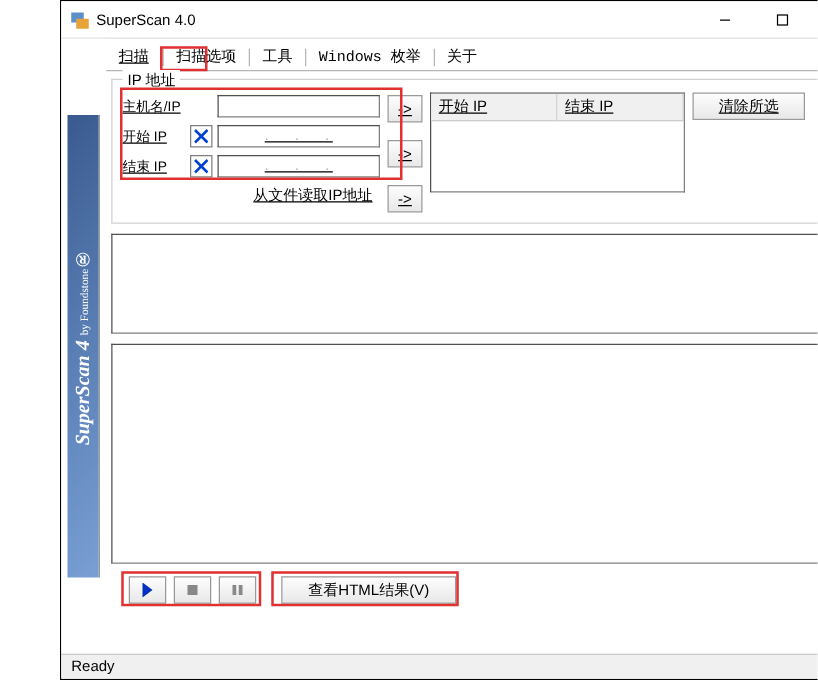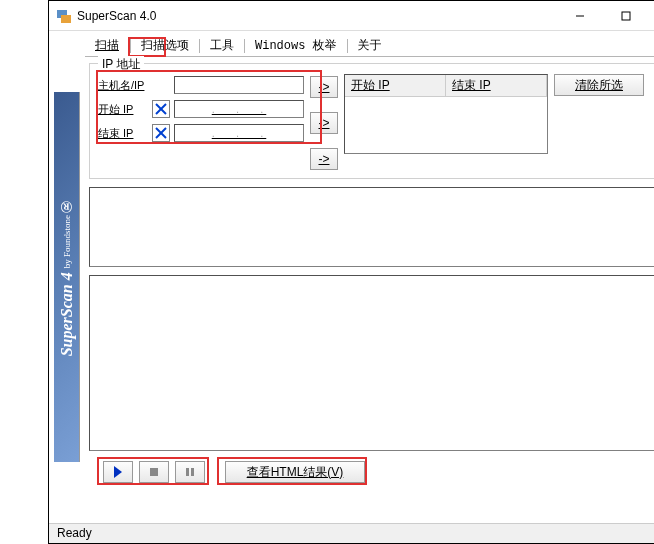--- a/index.html
+++ b/index.html
@@ -43,21 +43,21 @@
 .right-btns { display: flex; flex-direction: column; gap: 4px; }
 .std-btn { width: 90px; height: 22px; border: 1px solid #999; background: linear-gradient(#fdfdfd, #e8e8e8); font-size: 12px; cursor: pointer; }
 .read-file { font-size: 12px; text-align: right; padding-right: 6px; margin-top: 4px; }
 .output-box { border: 1px solid #808080; border-top-color: #505050; border-left-color: #505050; background: #fff; margin: 4px; }
 .out1 { height: 80px; }
 .out2 { height: 176px; }
 .bottom-bar { display: flex; align-items: center; gap: 6px; padding: 6px 4px; position: relative; }
 .play-hl { position: absolute; border: 2px solid #e03030; left: 12px; top: 2px; width: 112px; height: 28px; pointer-events: none; }
 .view-hl { position: absolute; border: 2px solid #e03030; left: 132px; top: 2px; width: 150px; height: 28px; pointer-events: none; }
 .icon-btn { width: 30px; height: 22px; border: 1px solid #999; background: linear-gradient(#fdfdfd, #e8e8e8); display: flex; align-items: center; justify-content: center; cursor: pointer; }
-.view-btn { width: 140px; height: 22px; border: 1px solid #999; background: linear-gradient(#fdfdfd, #e8e8e8); font-size: 12px; text-decoration: underline; cursor: pointer; }
+.view-btn { width: 140px; height: 22px; border: 1px solid #999; background: linear-gradient(#fdfdfd, #e8e8e8); font-size: 12px; cursor: pointer; }
 .statusbar { height: 20px; border-top: 1px solid #ccc; padding: 2px 8px; font-size: 12px; background: #f0f0f0; }
 </style>
 </head>
 <body>
 
 <div class="window">
 
   <div class="titlebar">
     <div class="title-icon"></div>
     <div class="title-text">SuperScan 4.0</div>
@@ -128,20 +128,21 @@
             <div class="ip-row">
               <div class="ip-label">结束 IP</div>
               <div class="x-box">
                   <svg viewBox="0 0 12 12">
                     <line x1="1" y1="1" x2="11" y2="11" stroke="#0040d0" stroke-width="2"></line>
                     <line x1="11" y1="1" x2="1" y2="11" stroke="#0040d0" stroke-width="2"></line>
                   </svg>
                 </div>
               <input class="ip-input ip-dots" value=".   .   ." style="">
             </div>
+            <div class="read-file">从文件读取IP地址</div>
           </div>
           <div class="arrow-col">
             <button class="arrow-btn">-&gt;</button>
             <button class="arrow-btn">-&gt;</button>
             <button class="arrow-btn">-&gt;</button>
           </div>
           <div class="ip-table">
             <div class="ip-table-head">
               <div class="ip-th">开始 IP</div>
               <div class="ip-th">结束 IP</div>

